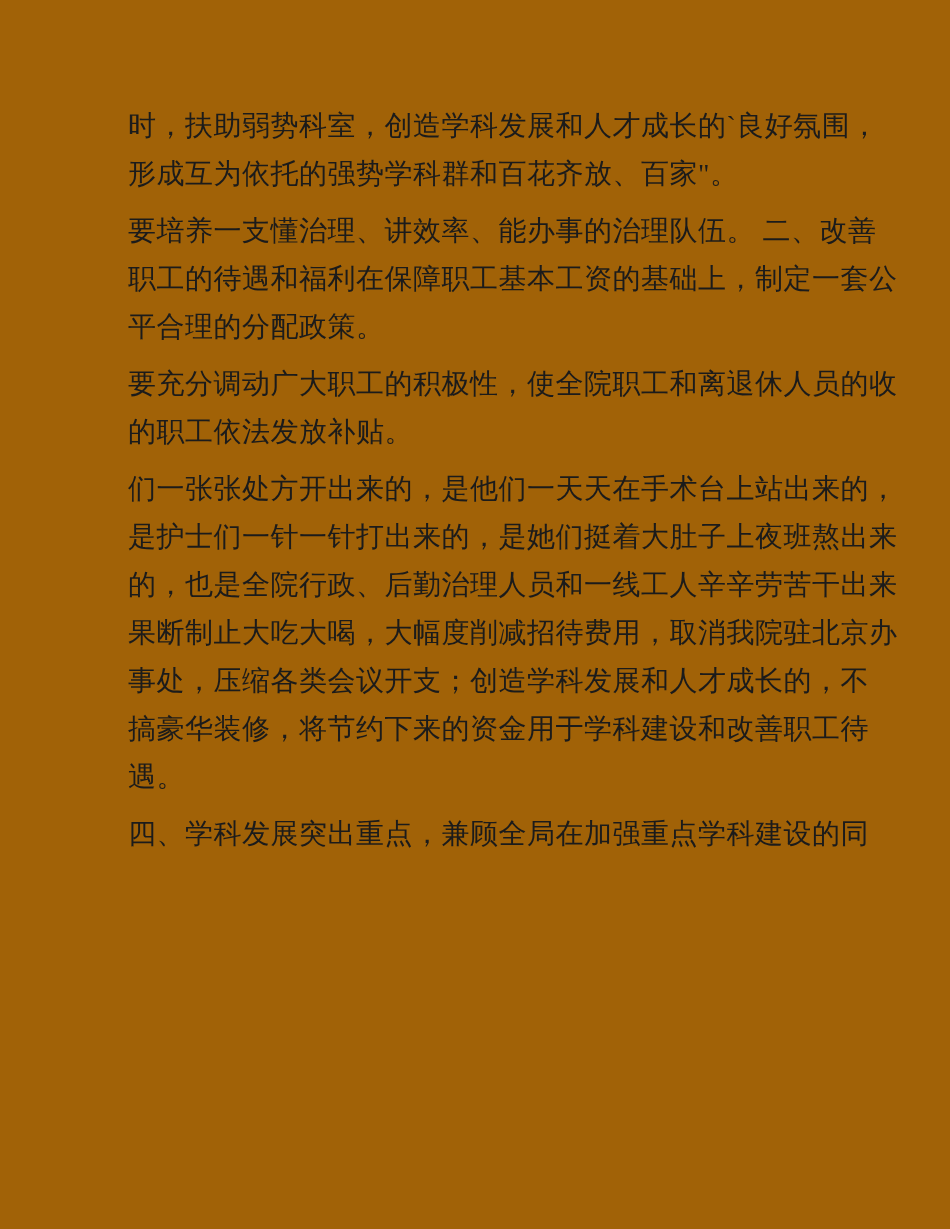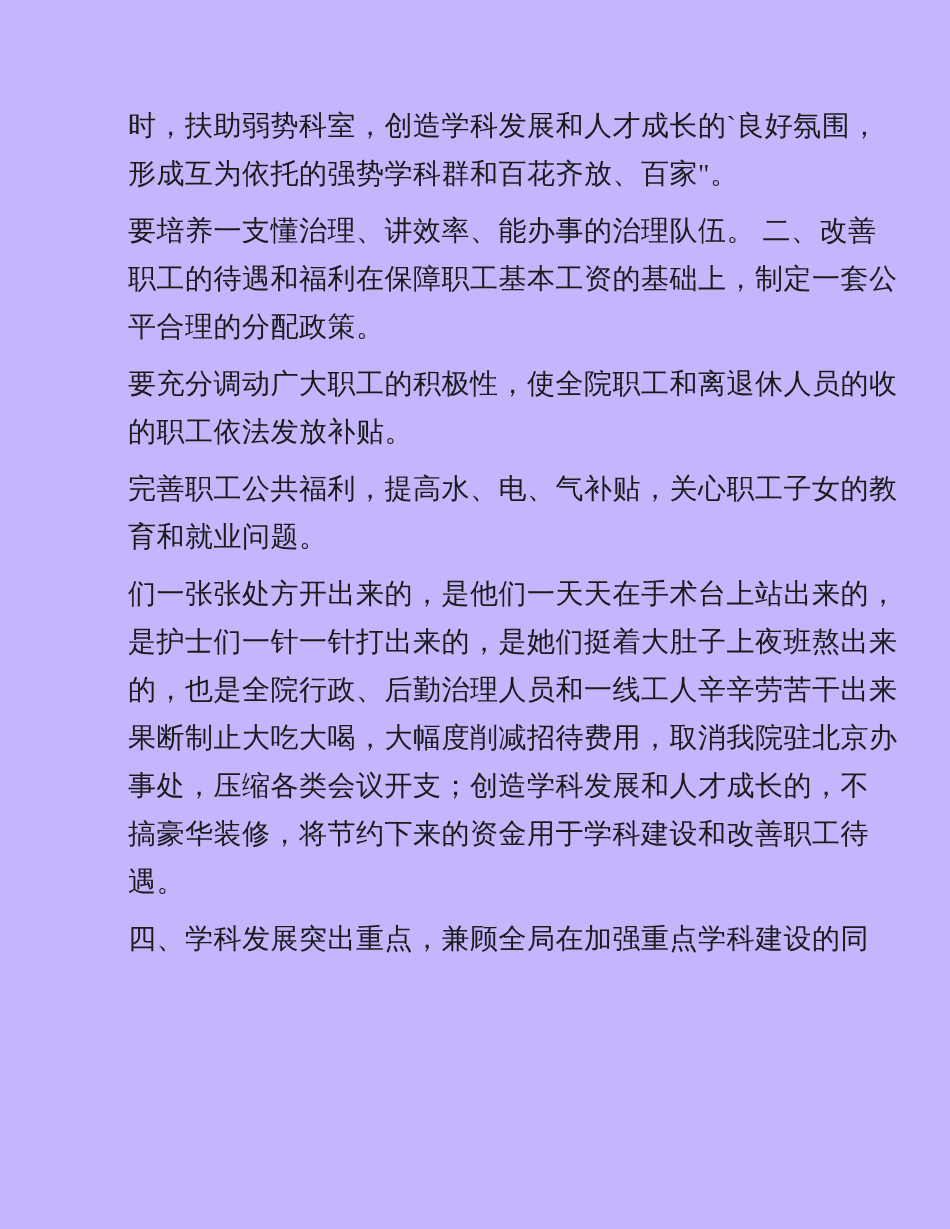--- a/index.html
+++ b/index.html
@@ -4,21 +4,21 @@
 <style>
   html, body {
     margin: 0;
     padding: 0;
     background: #ffffff;
   }
   .page {
     position: relative;
     width: 950px;
     height: 1229px;
-    background: #c4b5fd;
+    background: #a16207;
     overflow: hidden;
     box-sizing: border-box;
     padding: 102px 44px 0 128px;
     font-family: "Liberation Serif", "DejaVu Serif", serif;
     color: #1b1b1b;
   }
   .paragraph {
     margin: 0 0 9px 0;
   }
   .text-line {
@@ -44,24 +44,20 @@
     <div class="text-line">要培养一支懂治理、讲效率、能办事的治理队伍。 二、改善</div>
     <div class="text-line">职工的待遇和福利在保障职工基本工资的基础上，制定一套公</div>
     <div class="text-line">平合理的分配政策。</div>
   </div>
 
   <div class="paragraph">
     <div class="text-line">要充分调动广大职工的积极性，使全院职工和离退休人员的收</div>
     <div class="text-line">的职工依法发放补贴。</div>
   </div>
 
-  <div class="paragraph">
-    <div class="text-line">完善职工公共福利，提高水、电、气补贴，关心职工子女的教</div>
-    <div class="text-line">育和就业问题。</div>
-  </div>
 
   <div class="paragraph">
     <div class="text-line">们一张张处方开出来的，是他们一天天在手术台上站出来的，</div>
     <div class="text-line">是护士们一针一针打出来的，是她们挺着大肚子上夜班熬出来</div>
     <div class="text-line">的，也是全院行政、后勤治理人员和一线工人辛辛劳苦干出来</div>
     <div class="text-line">果断制止大吃大喝，大幅度削减招待费用，取消我院驻北京办</div>
     <div class="text-line">事处，压缩各类会议开支；创造学科发展和人才成长的，不</div>
     <div class="text-line">搞豪华装修，将节约下来的资金用于学科建设和改善职工待</div>
     <div class="text-line">遇。</div>
   </div>

